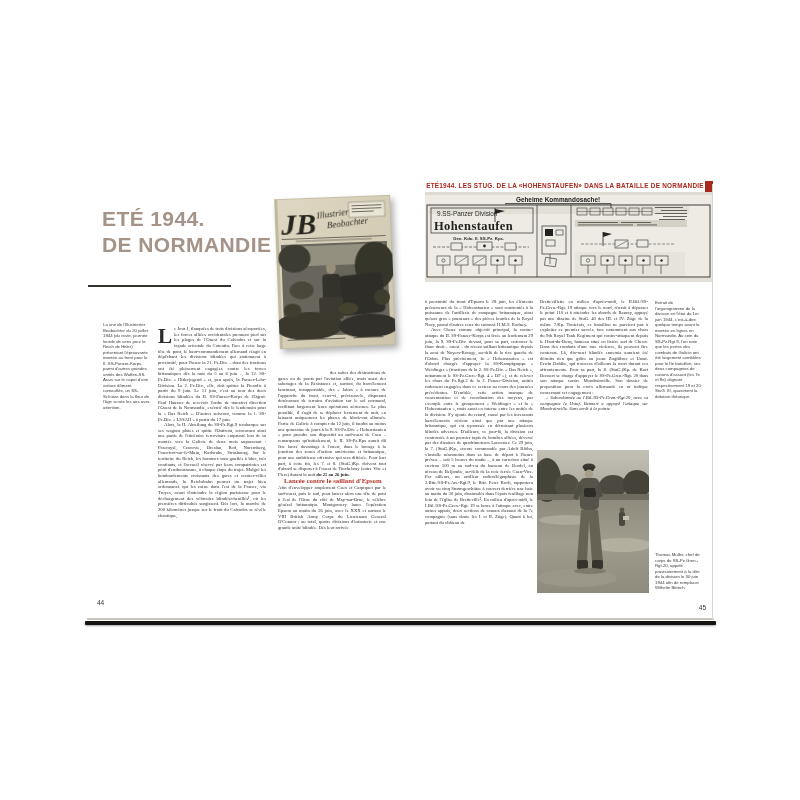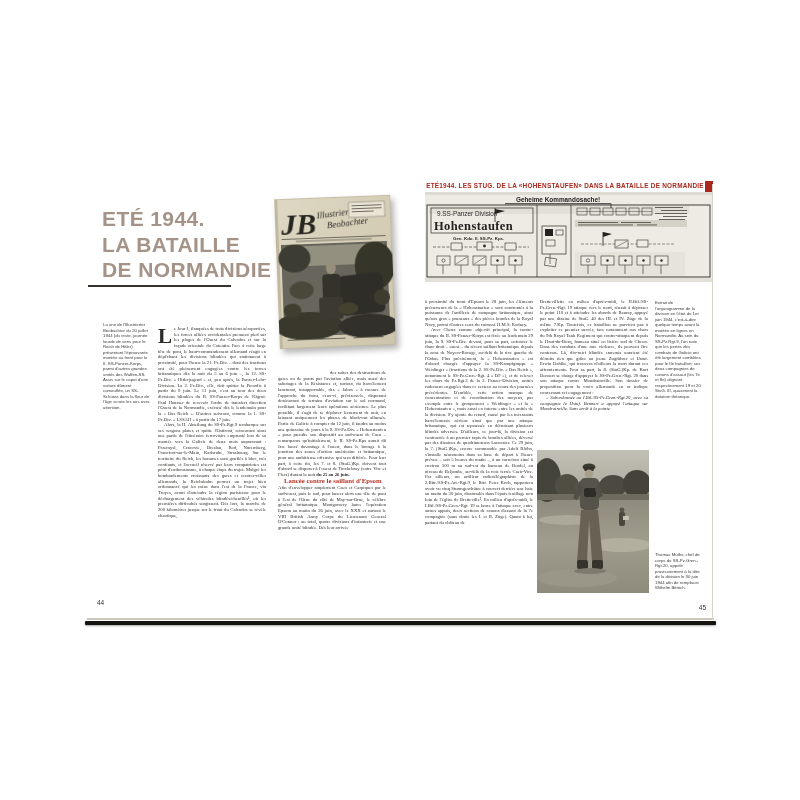--- a/index.html
+++ b/index.html
@@ -38,21 +38,20 @@
   .bottom-edge-soft{left:87px;top:618px;width:627px;height:2px;background:#cdc6bc;}
   .fore-edge-right{left:712px;top:184px;width:1px;height:436px;background:#d9d4cc;}
 </style>
 </head>
 <body>
 
 <div class="abs spread" style="inset:0;">
 
   <div class="abs title">
     <div>ETÉ 1944.</div>
-    <div>LA BATAILLE</div>
     <div>DE NORMANDIE</div>
   </div>
   <div class="abs title-rule"></div>
 
   <div class="abs jb-cover">
     <svg width="116" height="150" viewBox="0 0 116 150">
       <defs>
         <linearGradient id="paper" x1="0" y1="0" x2="1" y2="1">
           <stop offset="0" stop-color="#ded7c3"></stop>
             <stop offset="1" stop-color="#cdc5ab"></stop>

